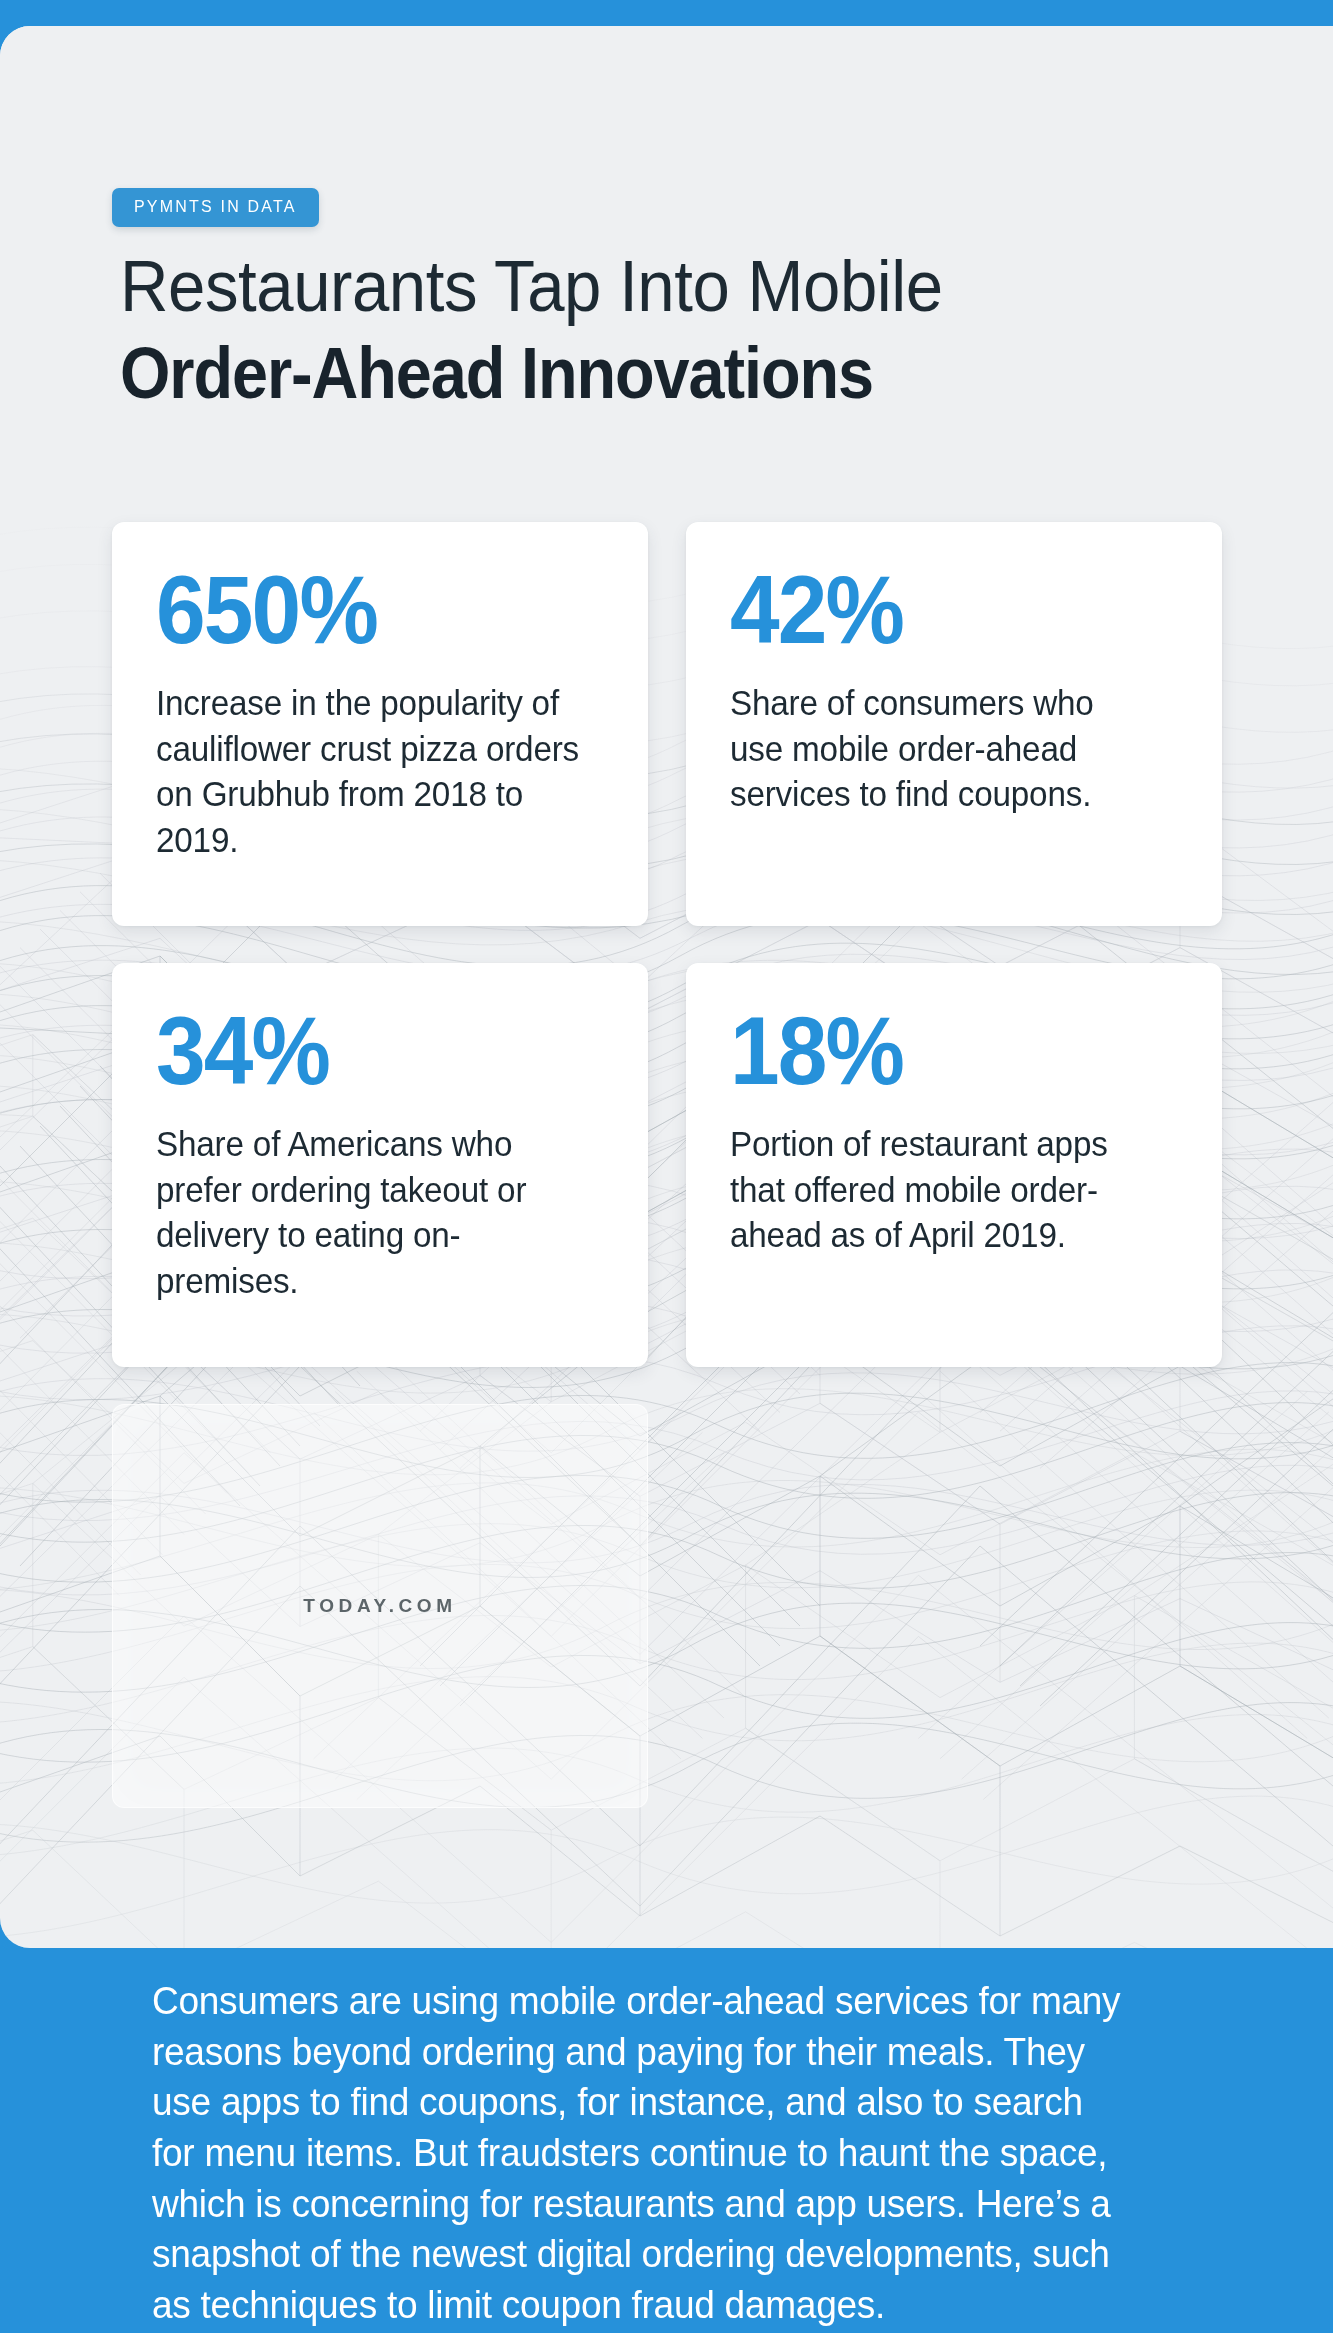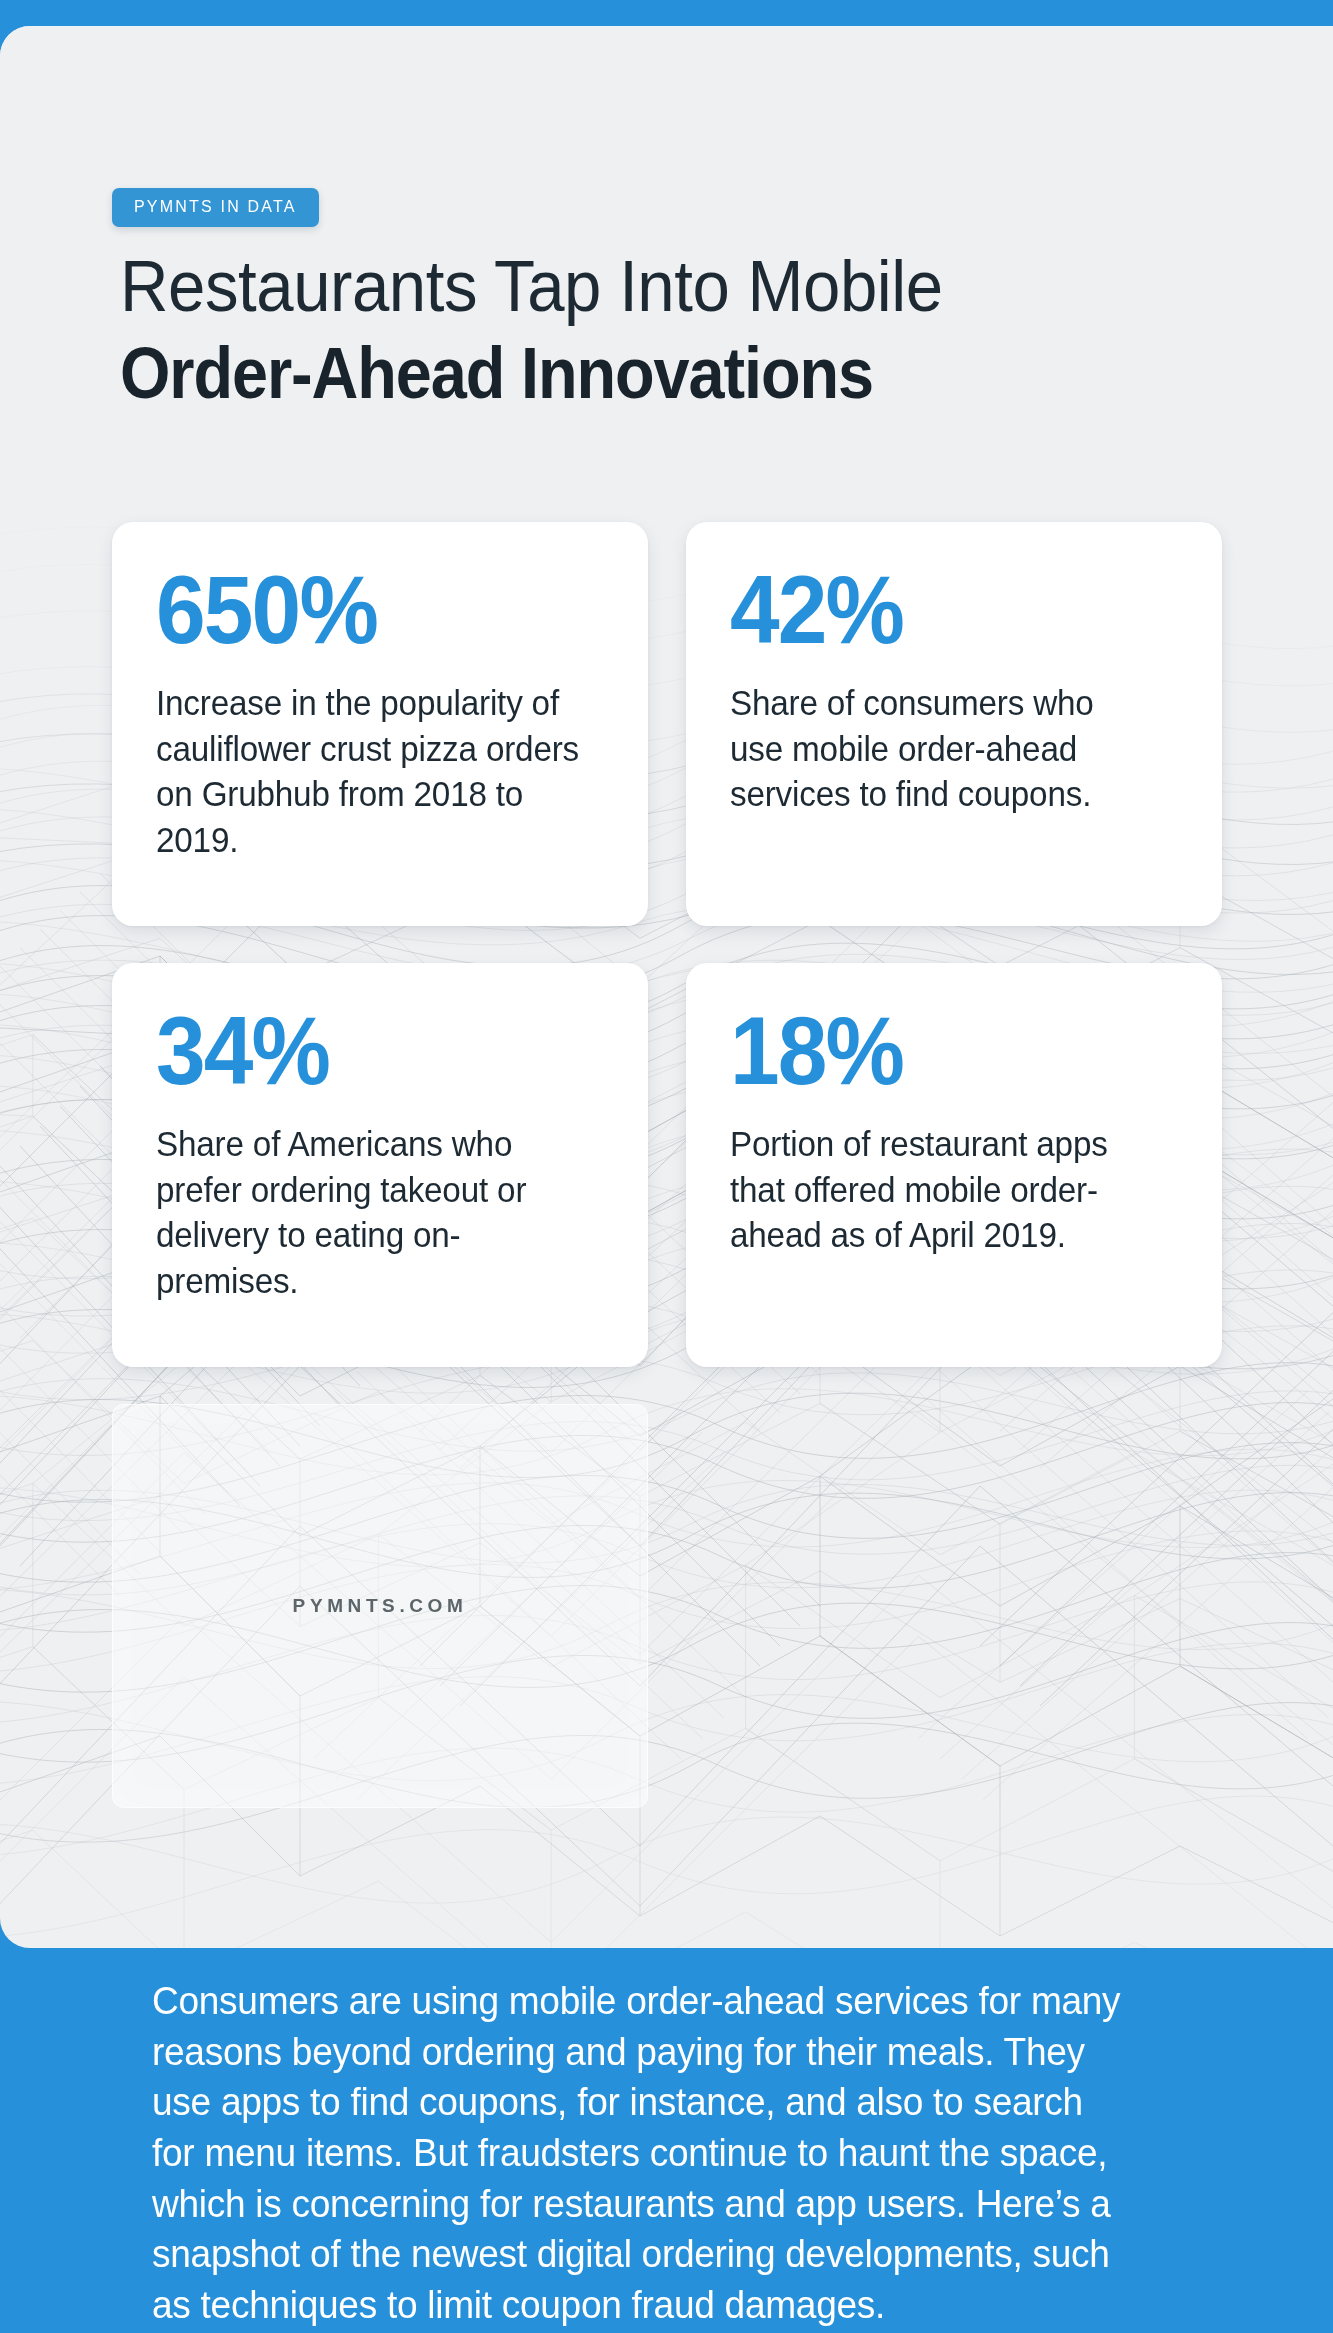--- a/index.html
+++ b/index.html
@@ -118,21 +118,21 @@
     width: 1110px;
     display: grid;
     grid-template-columns: 536px 536px;
     grid-template-rows: 404px 404px 404px;
     column-gap: 38px;
     row-gap: 37px;
   }
 
   .card {
     background: #ffffff;
-    border-radius: 21px;
+    border-radius: 12px;
     box-shadow: 0 6px 16px rgba(45,60,75,0.10), 0 1px 3px rgba(45,60,75,0.06);
     padding: 44px 44px 30px 44px;
     box-sizing: border-box;
     overflow: hidden;
   }
 
   .stat-number {
     font-family: "Liberation Sans Narrow", "Liberation Sans", sans-serif;
     font-size: 96px;
     font-weight: 700;
@@ -343,21 +343,21 @@
         <div class="stat-number">34%</div>
         <div class="stat-desc">Share of Americans who prefer ordering takeout or delivery to eating on-premises.</div>
       </div>
 
       <div class="card">
         <div class="stat-number">18%</div>
         <div class="stat-desc">Portion of restaurant apps that offered mobile order-ahead as of April 2019.</div>
       </div>
 
       <div class="logo-panel">
-        <div class="logo-text">PYMNTS.COM</div>
+        <div class="logo-text">TODAY.COM</div>
       </div>
 
     </div>
   </div>
 
   <div class="footer">
     <p class="footer-text">Consumers are using mobile order-ahead services for many reasons beyond ordering and paying for their meals. They use apps to find coupons, for instance, and also to search for menu items. But fraudsters continue to haunt the space, which is concerning for restaurants and app users. Here’s a snapshot of the newest digital ordering developments, such as techniques to limit coupon fraud damages.</p>
   </div>
 
 </div>

